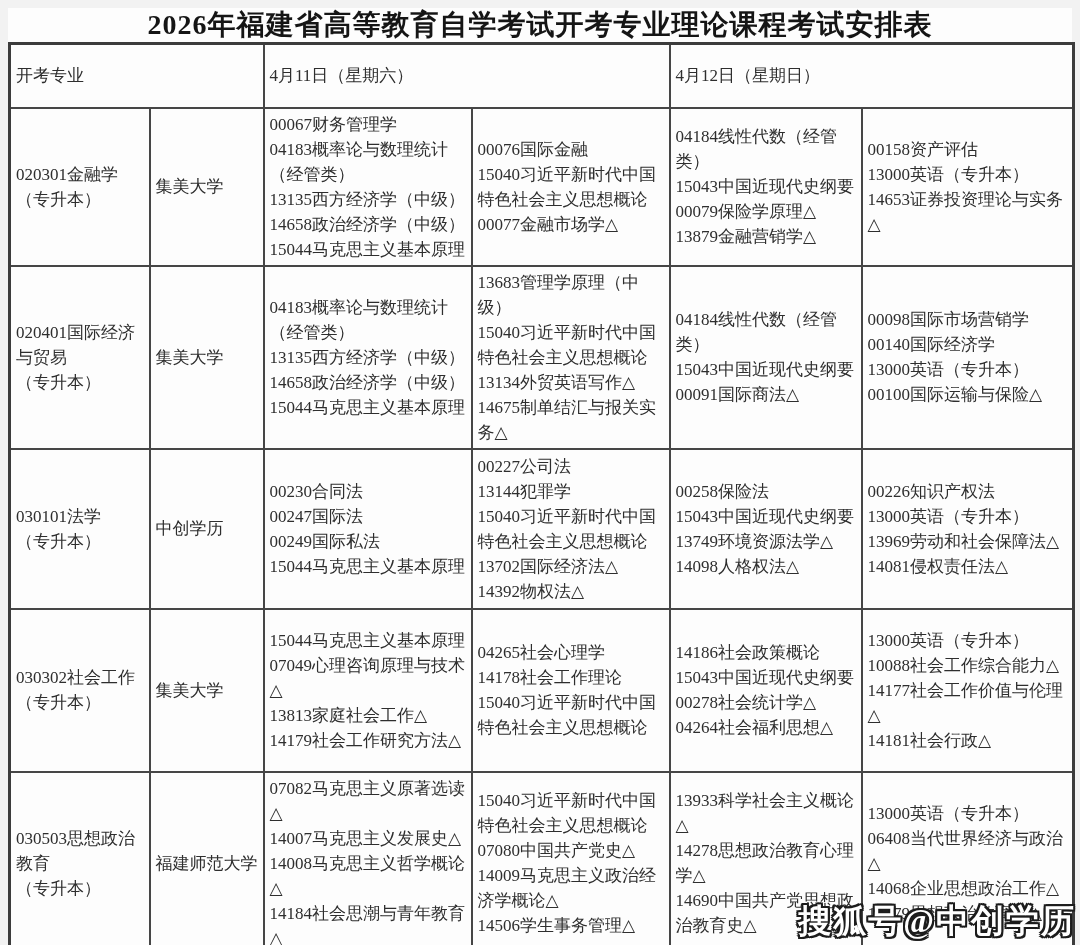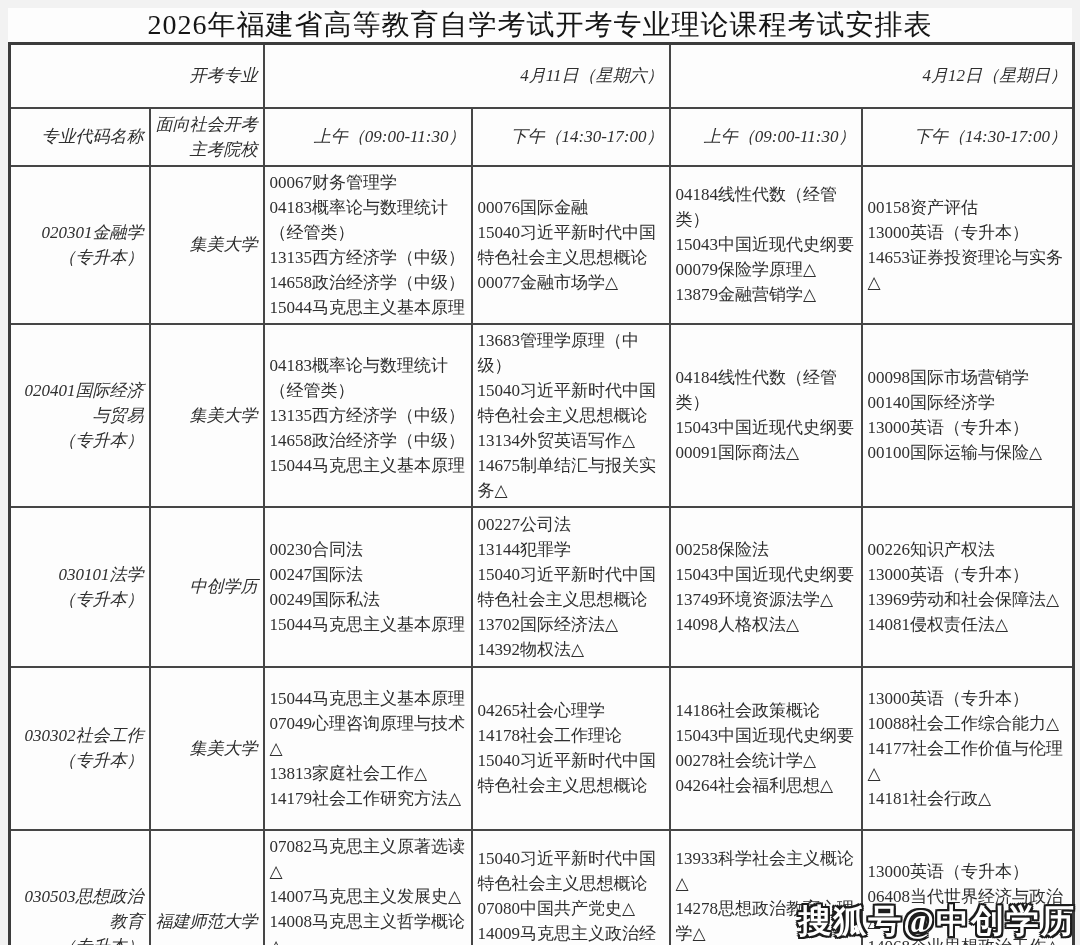--- a/index.html
+++ b/index.html
@@ -24,21 +24,21 @@
     left: 8px;
     top: 8px;
     width: 1064px;
     background: #fdfdfd;
   }
   .title {
     height: 34px;
     line-height: 34px;
     text-align: center;
     font-size: 28px;
-    font-weight: normal;
+    font-weight: bold;
     color: #151515;
     letter-spacing: 1px;
     white-space: nowrap;
   }
   table.sched {
     border-collapse: collapse;
     table-layout: fixed;
     width: 1064px;
     background: #fdfdfd;
   }
@@ -46,21 +46,21 @@
     border: 2px solid #464646;
     vertical-align: middle;
     font-size: 17px;
     line-height: 25px;
     padding: 3px 5px;
     white-space: pre-line;
     overflow: hidden;
     word-break: break-all;
   }
   table.sched { border: 3px solid #3c3c3c; }
-  td.center { text-align: right; font-style: italic; }
+  td.center { text-align: left; }
   td.courses { text-align: left; }
   tr.h1 { height: 64px; }
   tr.h2 { height: 50px; }
   tr.r1 { height: 154px; }
   tr.r2 { height: 150px; }
   tr.r3 { height: 160px; }
   tr.r4 { height: 163px; }
   tr.r5 { height: 148px; }
   .watermark {
     position: absolute;
@@ -95,29 +95,20 @@
         <col style="width:212px">
       </colgroup>
 
       <tbody>
           <tr class="h1">
         <td class="center" colspan="2">开考专业</td>
         <td class="center" colspan="2">4月11日（星期六）</td>
         <td class="center" colspan="2">4月12日（星期日）</td>
       </tr>
 
-      <tr class="h2">
-        <td class="center">专业代码名称</td>
-        <td class="center">面向社会开考
-主考院校</td>
-        <td class="center">上午（09:00-11:30）</td>
-        <td class="center">下午（14:30-17:00）</td>
-        <td class="center">上午（09:00-11:30）</td>
-        <td class="center">下午（14:30-17:00）</td>
-      </tr>
 
       <tr class="r1">
         <td class="center">020301金融学
 （专升本）</td>
         <td class="center">集美大学</td>
         <td class="courses">00067财务管理学
 04183概率论与数理统计（经管类）
 13135西方经济学（中级）
 14658政治经济学（中级）
 15044马克思主义基本原理</td>

